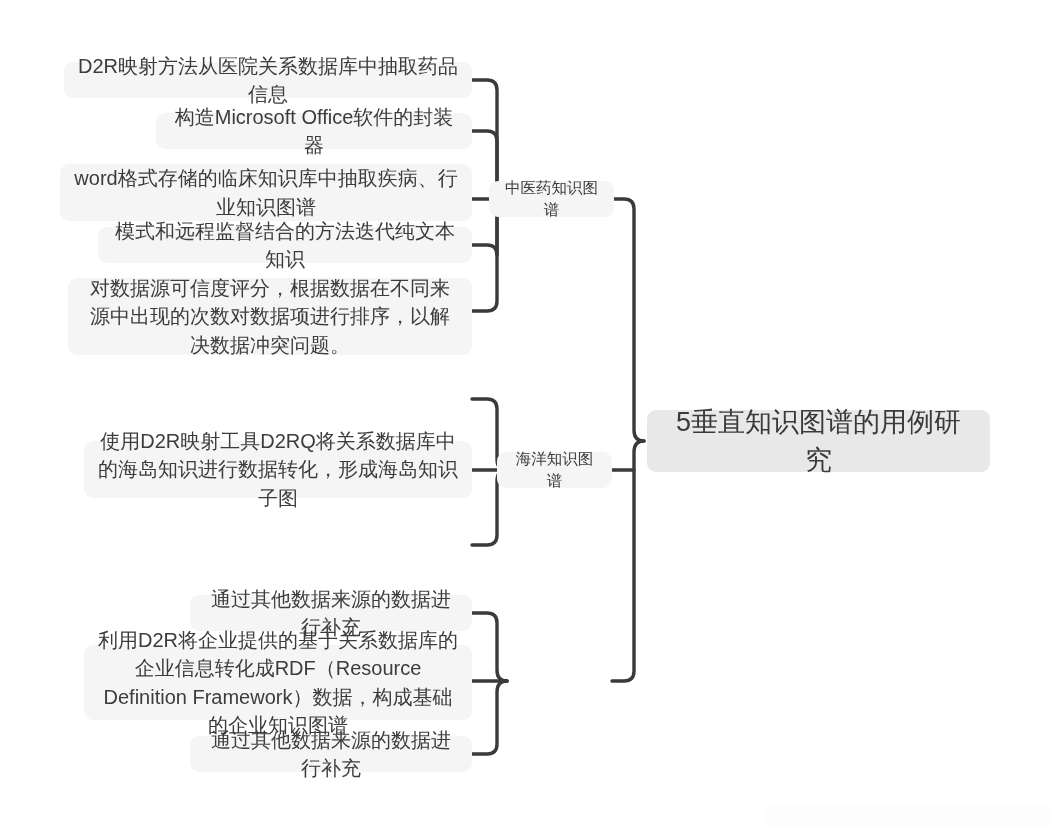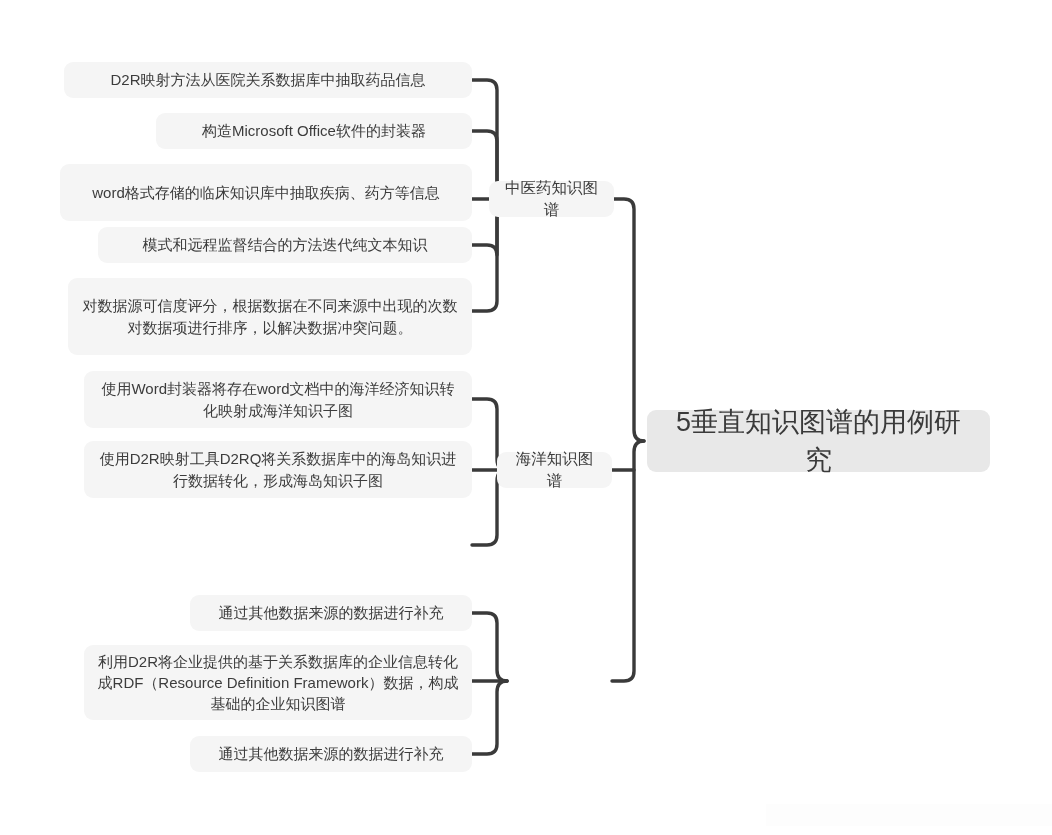--- a/index.html
+++ b/index.html
@@ -31,21 +31,21 @@
     justify-content: center;
     text-align: center;
     border-radius: 9px;
     color: #3c3c3c;
     line-height: 1.42;
     white-space: pre-line;
     word-break: break-word;
   }
   .leaf {
     background: #f5f5f5;
-    font-size: 15px;
+    font-size: 20px;
     padding: 7px 13px;
   }
   .branch {
     background: #f5f5f5;
     font-size: 15.5px;
     padding: 7px 14px;
     justify-content: center;
   }
   .root {
     background: #e8e8e8;
@@ -84,27 +84,26 @@
       <path d="M472,754 L487,754 Q497,754 497,744 L497,692 Q497,681 507,681"></path>
       <path d="M612,681 L624,681 Q634,681 634,671 L634,452 Q634,441 644,441"></path>
 
     </g>
   </svg>
 
   <div class="node leaf" style="left:64px; top:62px; width:408px; height:36px;">D2R映射方法从医院关系数据库中抽取药品信息</div>
 
   <div class="node leaf" style="left:156px; top:113px; width:316px; height:36px;">构造Microsoft Office软件的封装器</div>
 
-  <div class="node leaf" style="left:60px; top:164px; width:412px; height:57px;">word格式存储的临床知识库中抽取疾病、药方等信息</div>
+  <div class="node leaf" style="left:60px; top:164px; width:412px; height:57px;">word格式存储的临床知识库中抽取疾病、行业知识图谱</div>
 
   <div class="node leaf" style="left:98px; top:227px; width:374px; height:36px;">模式和远程监督结合的方法迭代纯文本知识</div>
 
   <div class="node leaf" style="left:68px; top:278px; width:404px; height:77px;">对数据源可信度评分，根据数据在不同来源中出现的次数对数据项进行排序，以解决数据冲突问题。</div>
 
-  <div class="node leaf" style="left:84px; top:371px; width:388px; height:57px;">使用Word封装器将存在word文档中的海洋经济知识转化映射成海洋知识子图</div>
 
   <div class="node leaf" style="left:84px; top:441px; width:388px; height:57px;">使用D2R映射工具D2RQ将关系数据库中的海岛知识进行数据转化，形成海岛知识子图</div>
 
 
   <div class="node leaf" style="left:190px; top:595px; width:282px; height:36px;">通过其他数据来源的数据进行补充</div>
 
   <div class="node leaf" style="left:84px; top:645px; width:388px; height:75px;">利用D2R将企业提供的基于关系数据库的企业信息转化成RDF（Resource Definition Framework）数据，构成基础的企业知识图谱</div>
 
   <div class="node leaf" style="left:190px; top:736px; width:282px; height:36px;">通过其他数据来源的数据进行补充</div>
 

